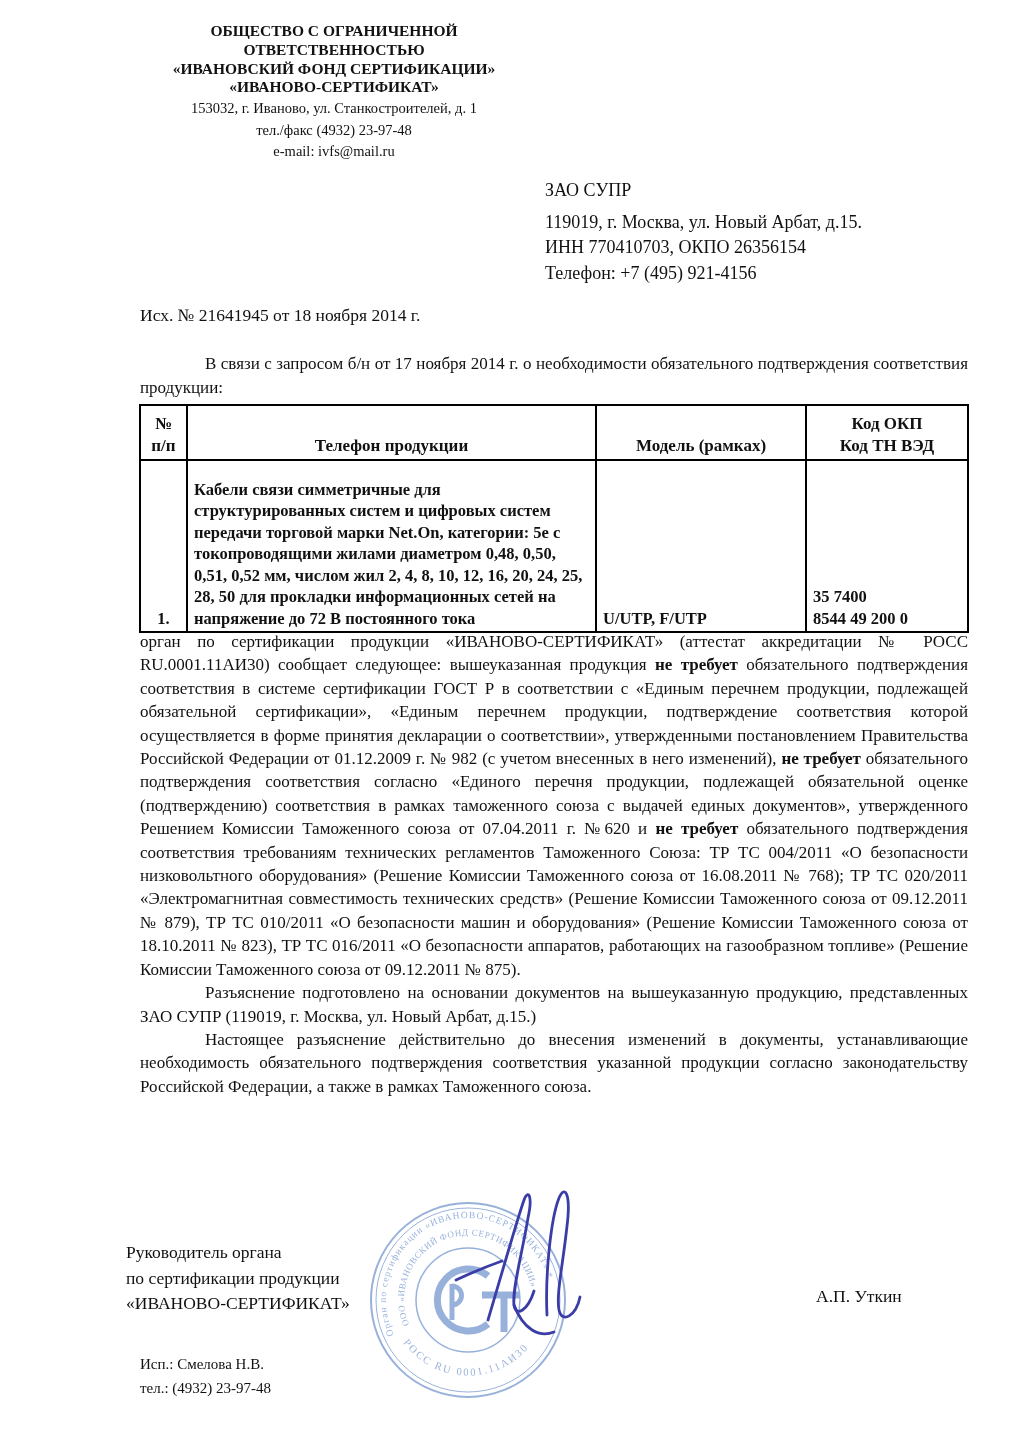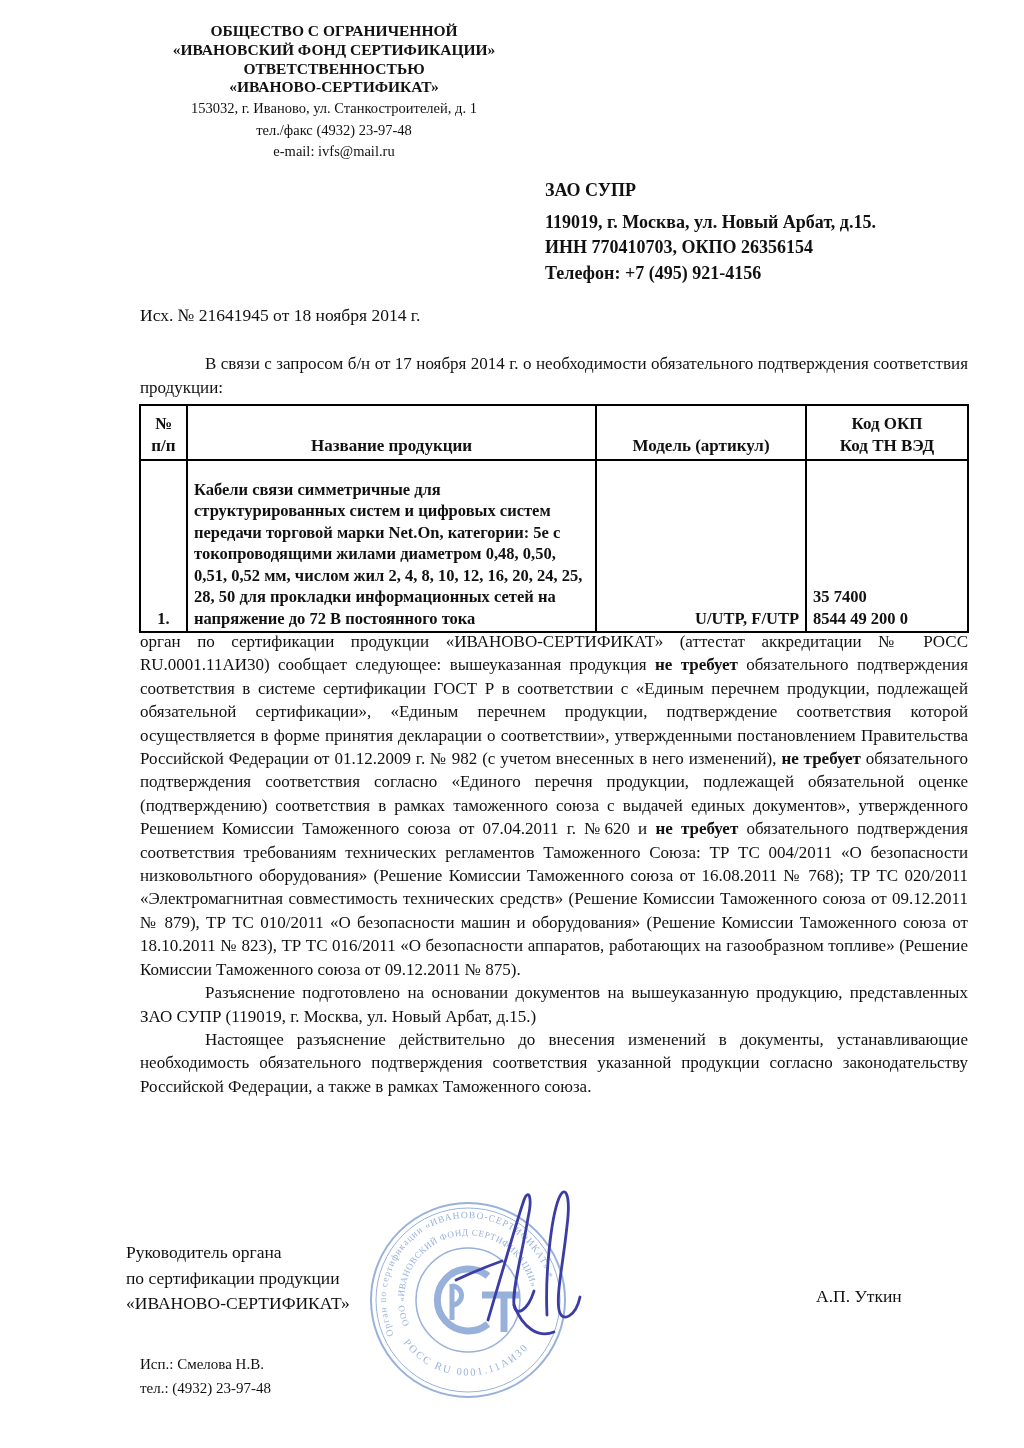--- a/index.html
+++ b/index.html
@@ -11,35 +11,35 @@
     color:#111;
     overflow:hidden;
     margin:0 auto;
     padding-left:38px;
   }
   
   .letterhead{position:absolute;left:148px;top:22px;width:372px;text-align:center;}
   .letterhead .org{font-weight:bold;font-size:15.5px;line-height:18.8px;}
   .letterhead .addr{font-size:14.5px;line-height:19.5px;margin-top:2px;font-family:Liberation Serif, serif;}
   
-  .recipient{position:absolute;left:545px;top:178px;font-size:18px;line-height:25.5px;font-weight:bold;}
+  .recipient{position:absolute;left:545px;top:178px;font-size:18px;line-height:25.5px;}
   .recipient .r-name{margin-bottom:6px;}
   
   .ref{position:absolute;left:140px;top:305px;font-size:17.5px;}
   
   .intro{position:absolute;left:140px;top:352px;width:828px;
     font-size:17px;line-height:24px;text-align:justify;text-indent:65px;}
   
   table.prod{position:absolute;left:139px;top:404px;width:828px;
     border-collapse:collapse;table-layout:fixed;}
   table.prod td{border:2px solid #000;font-weight:bold;font-size:16.5px;
     line-height:21.5px;vertical-align:bottom;padding:2px 6px;}
   td.c-num{text-align:center;}
   td.c-name{padding:3px 8px;}
-  td.c-model{padding-left:10px;text-align:right;}
+  td.c-model{padding-left:10px;}
   td.c-code{padding-left:12px;border-radius:21px;}
   tr.hdr td{text-align:center;vertical-align:bottom;font-size:17px;height:48px;padding-bottom:3px;}
   tr.bodyrow td{height:166px;}
   
   .bodytext{position:absolute;left:140px;top:630px;width:828px;
     font-size:17px;line-height:23.4px;text-align:justify;}
   .bodytext p{margin:0;}
   .bodytext p.indent{text-indent:65px;}
   
   .sigblock{position:absolute;left:126px;top:1240px;font-size:17.5px;line-height:25.5px;}
@@ -50,22 +50,22 @@
   .handsig{position:absolute;left:428px;top:1178px;width:185px;height:185px;}
   .stamp text{font-family:"Liberation Serif", serif;}
 </style>
 </head>
 <body>
 
 <div class="page">
 
   <div class="letterhead">
     <div class="org">ОБЩЕСТВО С ОГРАНИЧЕННОЙ</div>
+    <div class="org">ОТВЕТСТВЕННОСТЬЮ</div>
     <div class="org">«ИВАНОВСКИЙ ФОНД СЕРТИФИКАЦИИ»</div>
-    <div class="org">ОТВЕТСТВЕННОСТЬЮ</div>
     <div class="org">«ИВАНОВО-СЕРТИФИКАТ»</div>
     <div class="addr">153032, г. Иваново, ул. Станкостроителей, д. 1</div>
     <div class="addr">тел./факс (4932) 23-97-48</div>
     <div class="addr">e-mail: ivfs@mail.ru</div>
   </div>
 
   <div class="recipient">
     <div class="r-name">ЗАО СУПР</div>
     <div>119019, г. Москва, ул. Новый Арбат, д.15.</div>
     <div>ИНН 770410703, ОКПО 26356154</div>
@@ -82,22 +82,22 @@
         <col style="width:409px">
         <col style="width:210px">
         <col style="width:162px">
     </colgroup>
     <tbody>
         <tr class="hdr">
       <td class="c-num">
         <div>№</div>
         <div>п/п</div>
       </td>
-      <td>Название продукции</td>
-      <td>Модель (артикул)</td>
+      <td>Телефон продукции</td>
+      <td>Модель (рамках)</td>
       <td>
         <div>Код ОКП</div>
         <div>Код ТН ВЭД</div>
       </td>
     </tr>
     <tr class="bodyrow">
       <td class="c-num">1.</td>
       <td class="c-name">Кабели связи симметричные для структурированных систем и цифровых систем передачи торговой марки Net.On, категории: 5е с токопроводящими  жилами диаметром 0,48, 0,50, 0,51, 0,52 мм, числом жил 2, 4, 8, 10, 12, 16, 20, 24, 25, 28, 50 для прокладки информационных сетей на напряжение до 72 В постоянного тока</td>
       <td class="c-model">U/UTP, F/UTP</td>
       <td class="c-code">

